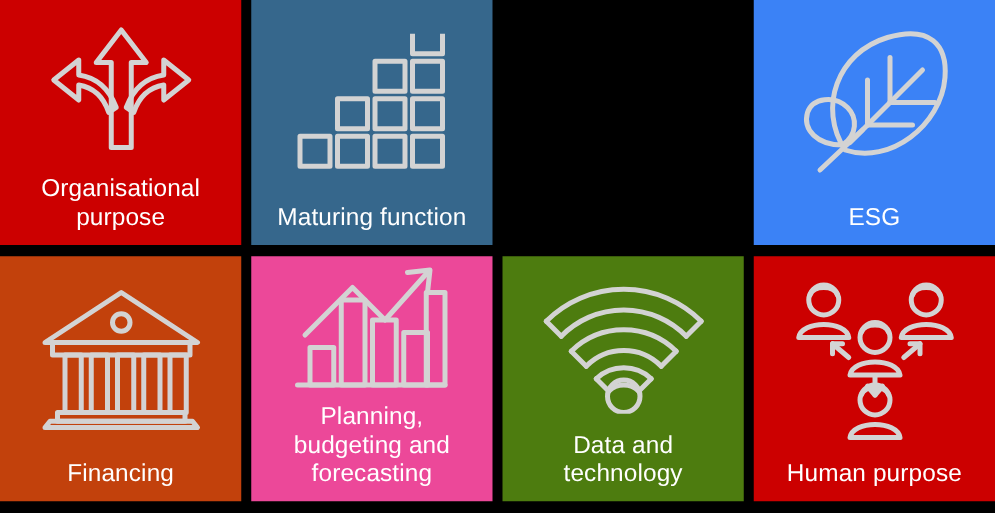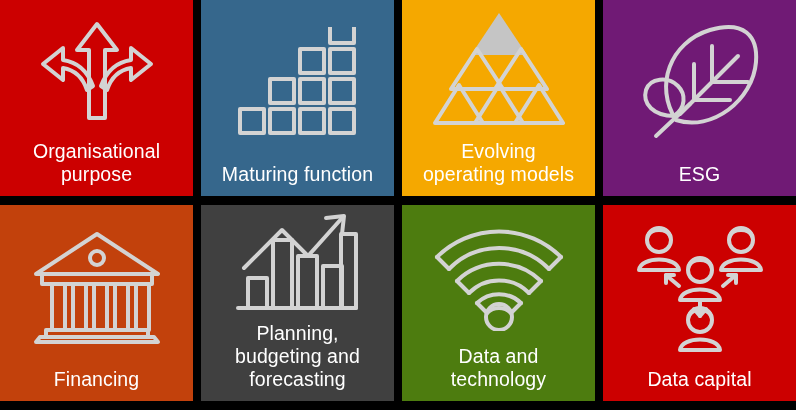--- a/index.html
+++ b/index.html
@@ -61,25 +61,25 @@
     letter-spacing: 0.1px;
     padding: 0 4px 10px 4px;
     box-sizing: border-box;
     white-space: pre-line;
   }
 
   
   #tile-organisational-purpose { grid-column: 1; grid-row: 1; background: #CC0000; }
   #tile-maturing-function      { grid-column: 3; grid-row: 1; background: #36678C; }
   #tile-evolving-operating-models { grid-column: 5; grid-row: 1; background: #F5A800; }
-  #tile-esg                    { grid-column: 7; grid-row: 1; background: #701a75; }
+  #tile-esg                    { grid-column: 7; grid-row: 1; background: #3b82f6; }
 
   
   #tile-financing              { grid-column: 1; grid-row: 3; background: #c2410c; }
-  #tile-planning-budgeting-forecasting { grid-column: 3; grid-row: 3; background: #404040; }
+  #tile-planning-budgeting-forecasting { grid-column: 3; grid-row: 3; background: #ec4899; }
   #tile-data-and-technology    { grid-column: 5; grid-row: 3; background: #4d7c0f; }
   #tile-human-capital          { grid-column: 7; grid-row: 3; background: #CC0000; }
 
   .stroke-icon {
     stroke: #D3D3D3;
     fill: none;
     stroke-width: 4;
     stroke-linejoin: round;
     stroke-linecap: round;
   }
@@ -128,39 +128,20 @@
 
           <rect x="94" y="-8" width="24" height="24"></rect>
         </g>
       </svg>
     </div>
     <div class="tile-label">Maturing function</div>
   </div>
 
   <div class="gap"></div>
 
-  <div class="tile two-line" id="tile-evolving-operating-models">
-    <div class="icon-wrap">
-      <svg width="132" height="122" viewBox="0 0 132 122">
-        <g class="stroke-icon">
-
-          <path class="solid" d="M66 4 L94 46 L38 46 Z"></path>
-
-          <path d="M44 40 L70 80 L18 80 Z"></path>
-          <path d="M88 40 L114 80 L62 80 Z"></path>
-
-          <path d="M24 76 L48 114 L0 114 Z" transform="translate(2,0)"></path>
-          <path d="M66 76 L90 114 L42 114 Z"></path>
-          <path d="M108 76 L132 114 L84 114 Z" transform="translate(-2,0)"></path>
-        </g>
-      </svg>
-    </div>
-    <div class="tile-label">Evolving
-operating models</div>
-  </div>
 
   <div class="gap"></div>
 
   <div class="tile" id="tile-esg">
     <div class="icon-wrap">
       <svg width="132" height="126" viewBox="0 0 132 126">
         <g class="stroke-icon" stroke-width="4">
 
           <path d="M42 100 C 20 66, 36 22, 76 10 C 110 0, 124 16, 122 42 C 119 80, 78 112, 42 100 Z"></path>
 
@@ -297,16 +278,16 @@
           <path d="M33 51 L41 51 M33 51 L33 59"></path>
 
           <path d="M90 62 L103 51"></path>
           <path d="M103 51 L95 51 M103 51 L103 59"></path>
 
           <path d="M67 78 L67 92"></path>
           <path d="M67 92 L61 85 M67 92 L73 85"></path>
         </g>
       </svg>
     </div>
-    <div class="tile-label">Data capital</div>
+    <div class="tile-label">Human purpose</div>
   </div>
 
 </div>
 
 </body></html>

